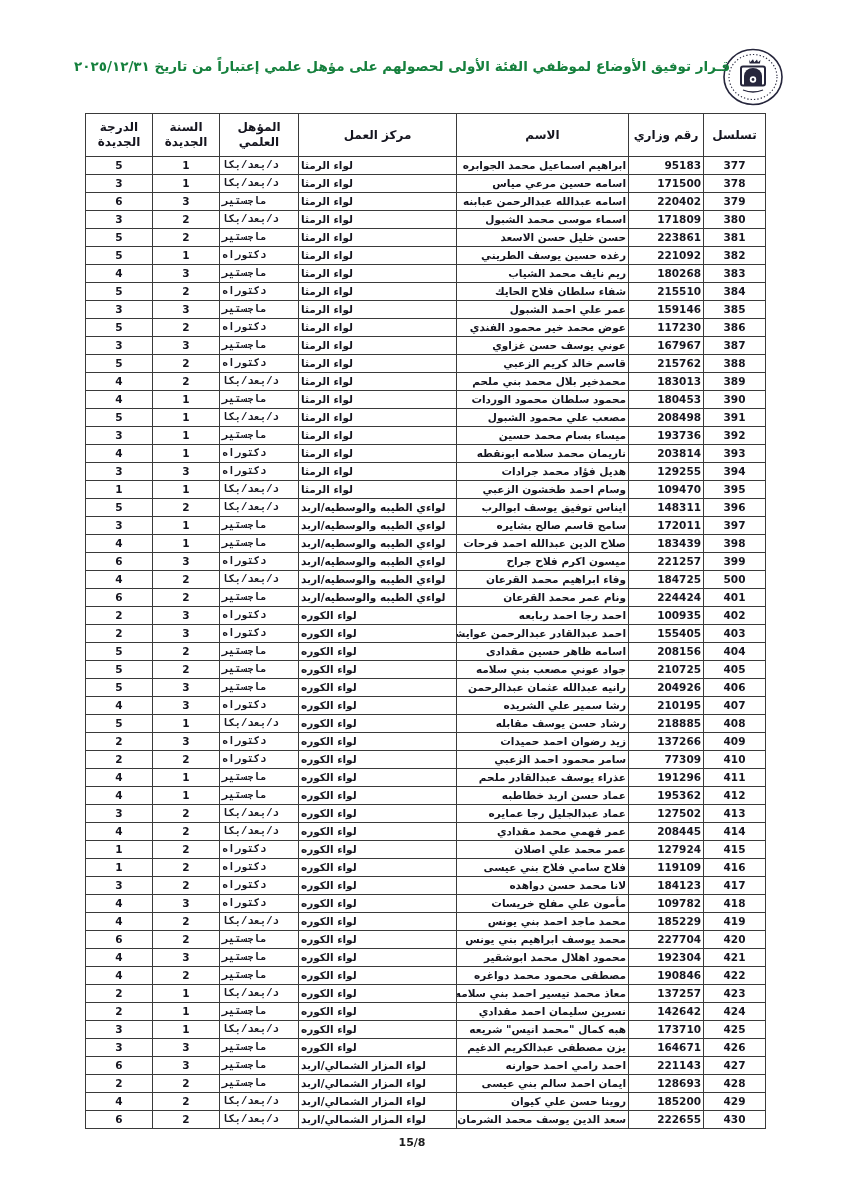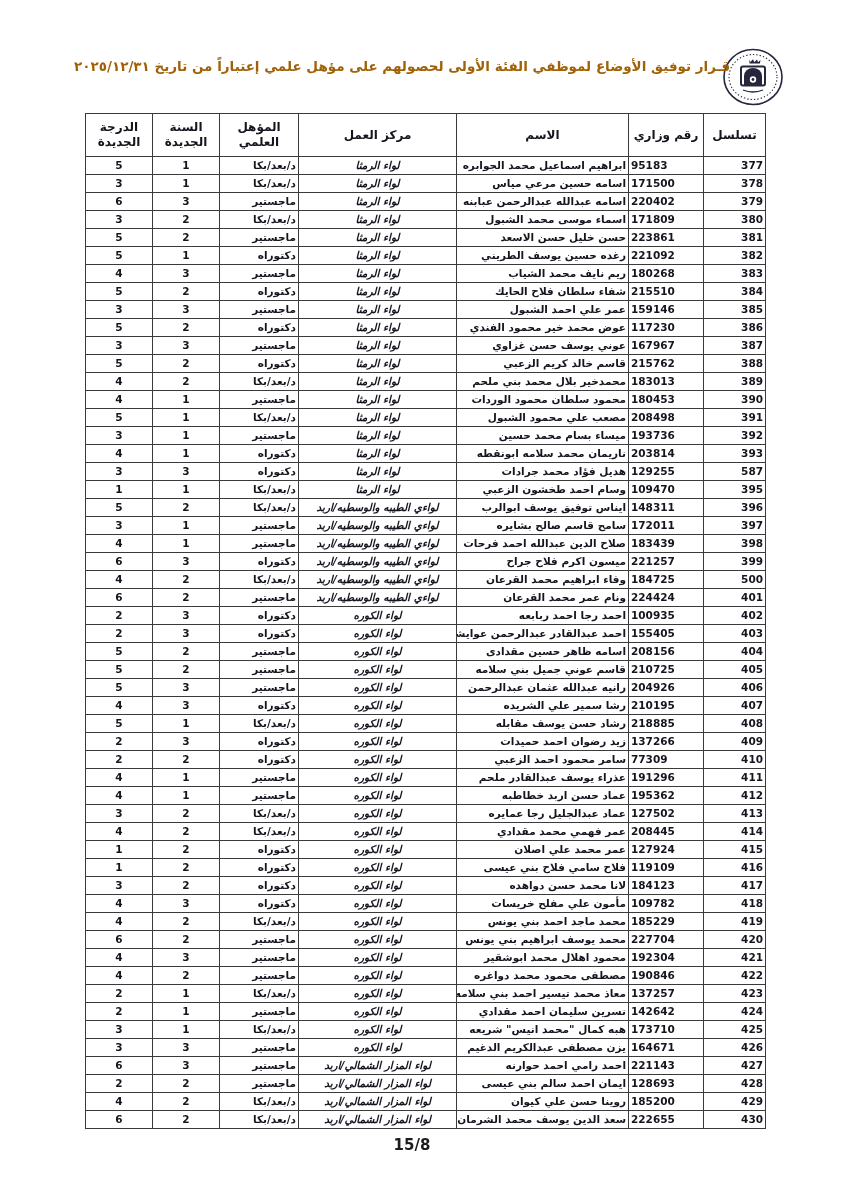--- a/index.html
+++ b/index.html
@@ -9,21 +9,21 @@
     font-family:"DejaVu Sans","Liberation Sans",sans-serif;
     color:#1c1c1c;
     position:relative;
     overflow:hidden;
   }
   .page{position:absolute;inset:0;}
   .seal{position:absolute;top:46px;right:64px;width:66px;height:62px;}
   .title{
     position:absolute;top:58px;right:120px;left:120px;
     direction:rtl;text-align:center;
-    font-size:13.5px;font-weight:bold;color:#a16207;
+    font-size:13.5px;font-weight:bold;color:#15803d;
     letter-spacing:0;line-height:1.3;
     white-space:nowrap;
   }
   table.grid{
     position:absolute;top:113px;left:85px;width:680px;
     border-collapse:collapse;table-layout:fixed;
     direction:rtl;
   }
   table.grid th, table.grid td{
     border:1px solid #3a3a3a;
@@ -33,30 +33,30 @@
     padding:0 2px;
   }
   table.grid th{
     height:42px;font-size:12px;text-align:center;vertical-align:middle;line-height:1.25;
     background:#ffffff;
   }
   table.grid td{
     height:17px;font-size:10.5px;line-height:1.05;vertical-align:middle;
     white-space:nowrap;
   }
-  td.c-serial{text-align:right;font-size:11px;}
-  td.c-min{text-align:left;font-size:11px;font-family:"DejaVu Sans","Liberation Sans",sans-serif;}
+  td.c-serial{text-align:center;font-size:11px;}
+  td.c-min{text-align:right;font-size:11px;font-family:"DejaVu Sans","Liberation Sans",sans-serif;}
   td.c-name{text-align:right;padding-right:3px;margin-top:43px;}
-  td.c-work{text-align:center;padding-right:2px;font-style:italic;}
-  td.c-qual{text-align:right;font-size:10px;}
+  td.c-work{text-align:left;padding-right:2px;}
+  td.c-qual{text-align:left;font-size:10px;font-family:Liberation Mono, monospace;}
   td.c-year{text-align:center;font-size:11px;}
   td.c-grade{text-align:center;font-size:11px;}
   .footer{
     position:absolute;top:1136px;left:0;right:26px;
-    text-align:center;font-size:15px;font-weight:bold;color:#1c1c1c;
+    text-align:center;font-size:11px;font-weight:bold;color:#1c1c1c;
   }
   .seal svg{width:100%;height:100%;}
 </style>
 </head>
 <body>
 
 <div class="page">
 
   <div class="seal">
     <svg viewBox="0 0 66 62" xmlns="http://www.w3.org/2000/svg">
@@ -242,21 +242,21 @@
         <tr class="data-row">
     <td class="c-serial">393</td>
     <td class="c-min">203814</td>
     <td class="c-name">ناريمان محمد سلامه ابونقطه</td>
     <td class="c-work">لواء الرمثا</td>
     <td class="c-qual">دكتوراه</td>
     <td class="c-year">1</td>
     <td class="c-grade">4</td>
   </tr>
         <tr class="data-row">
-    <td class="c-serial">587</td>
+    <td class="c-serial">394</td>
     <td class="c-min">129255</td>
     <td class="c-name">هديل فؤاد محمد جرادات</td>
     <td class="c-work">لواء الرمثا</td>
     <td class="c-qual">دكتوراه</td>
     <td class="c-year">3</td>
     <td class="c-grade">3</td>
   </tr>
         <tr class="data-row">
     <td class="c-serial">395</td>
     <td class="c-min">109470</td>
@@ -343,21 +343,21 @@
     <td class="c-min">208156</td>
     <td class="c-name">اسامه ظاهر حسين مقدادى</td>
     <td class="c-work">لواء الكوره</td>
     <td class="c-qual">ماجستير</td>
     <td class="c-year">2</td>
     <td class="c-grade">5</td>
   </tr>
         <tr class="data-row">
     <td class="c-serial">405</td>
     <td class="c-min">210725</td>
-    <td class="c-name">قاسم عوني جميل بني سلامه</td>
+    <td class="c-name">جواد عوني مصعب بني سلامه</td>
     <td class="c-work">لواء الكوره</td>
     <td class="c-qual">ماجستير</td>
     <td class="c-year">2</td>
     <td class="c-grade">5</td>
   </tr>
         <tr class="data-row">
     <td class="c-serial">406</td>
     <td class="c-min">204926</td>
     <td class="c-name">رانيه عبدالله عثمان عبدالرحمن</td>
     <td class="c-work">لواء الكوره</td>

